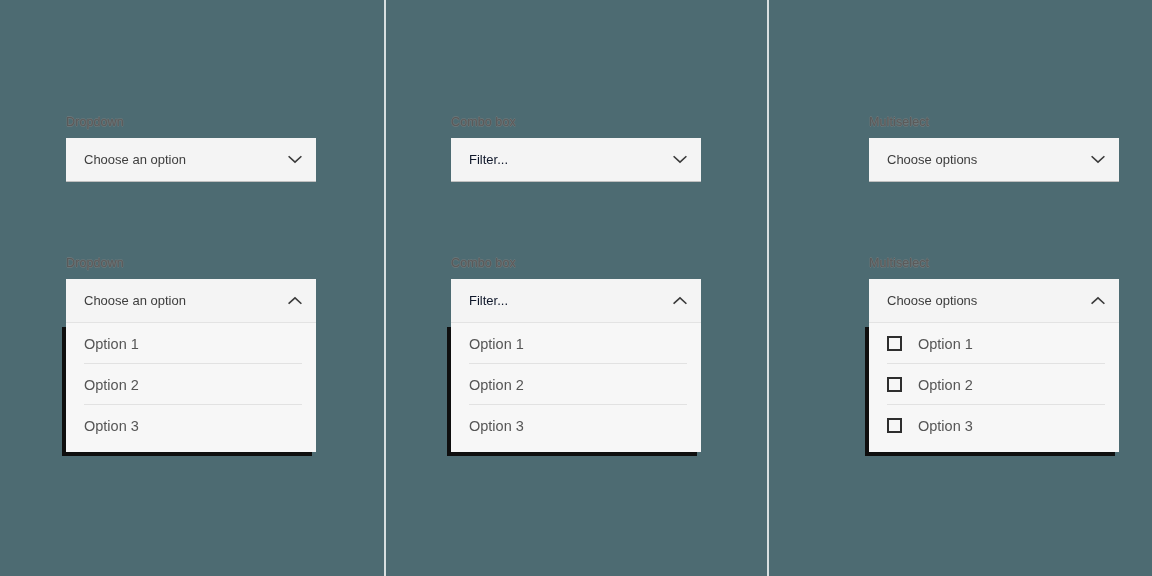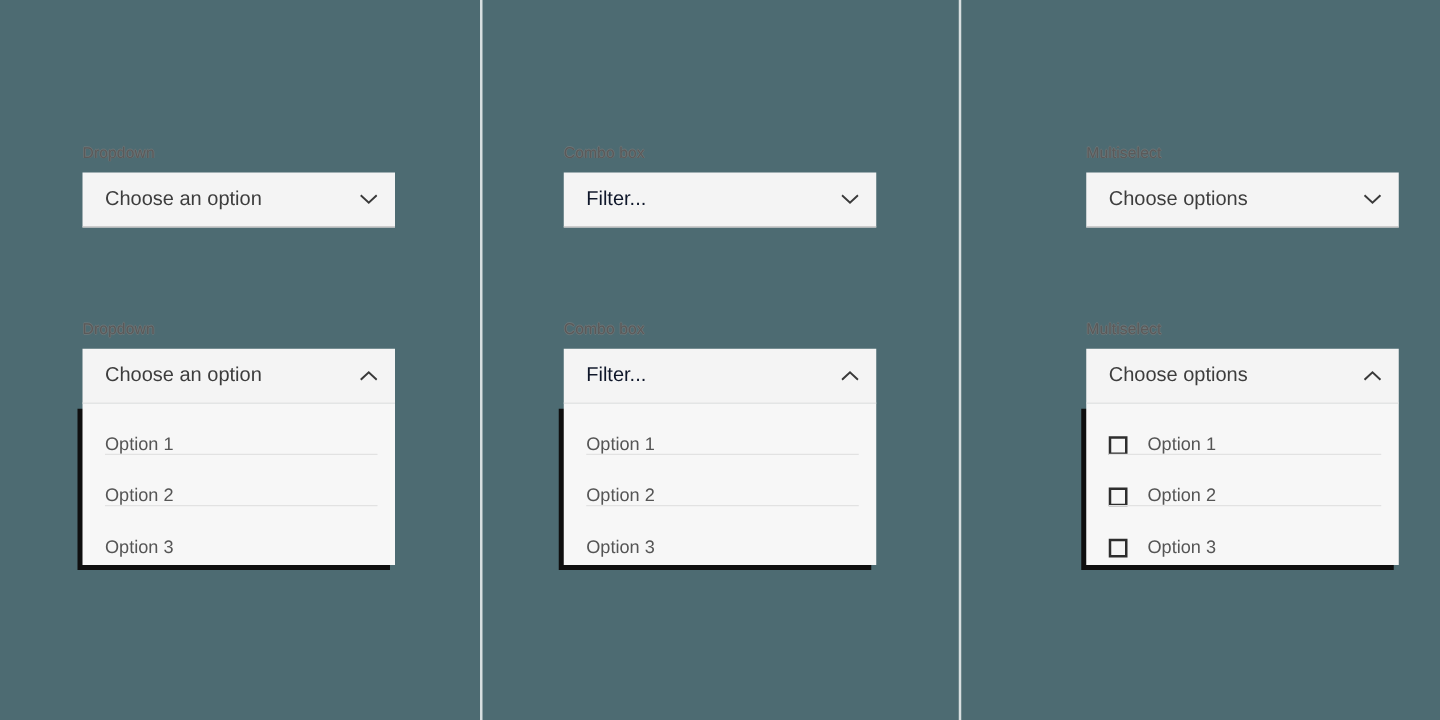--- a/index.html
+++ b/index.html
@@ -84,21 +84,21 @@
     padding: 0 14px 0 18px;
     width: 250px;
     cursor: pointer;
   }
 
   .trigger.is-open {
     border-bottom: 1px solid #e3e3e3;
   }
 
   .trigger-text {
-    font-size: 16px;
+    font-size: 13px;
     color: #3d3d3d;
     white-space: nowrap;
   }
   .trigger-text.placeholder { color: #0f172a; }
 
   .chev {
     width: 14px;
     height: 9px;
     flex: 0 0 auto;
     display: block;
@@ -118,21 +118,21 @@
     width: 250px;
     background: #f7f7f7;
     box-shadow: -4px 4px 0 0 #0f0f0f;
     padding: 0 0 6px 0;
   }
 
   .option {
     position: relative;
     height: 41px;
     display: flex;
-    align-items: flex-end;
+    align-items: center;
     padding: 0 14px 0 18px;
     cursor: pointer;
   }
 
   .option + .option::before,
   .option:first-child + .option::before { content: ""; }
 
   .option:not(:last-child)::after {
     content: "";
     position: absolute;

